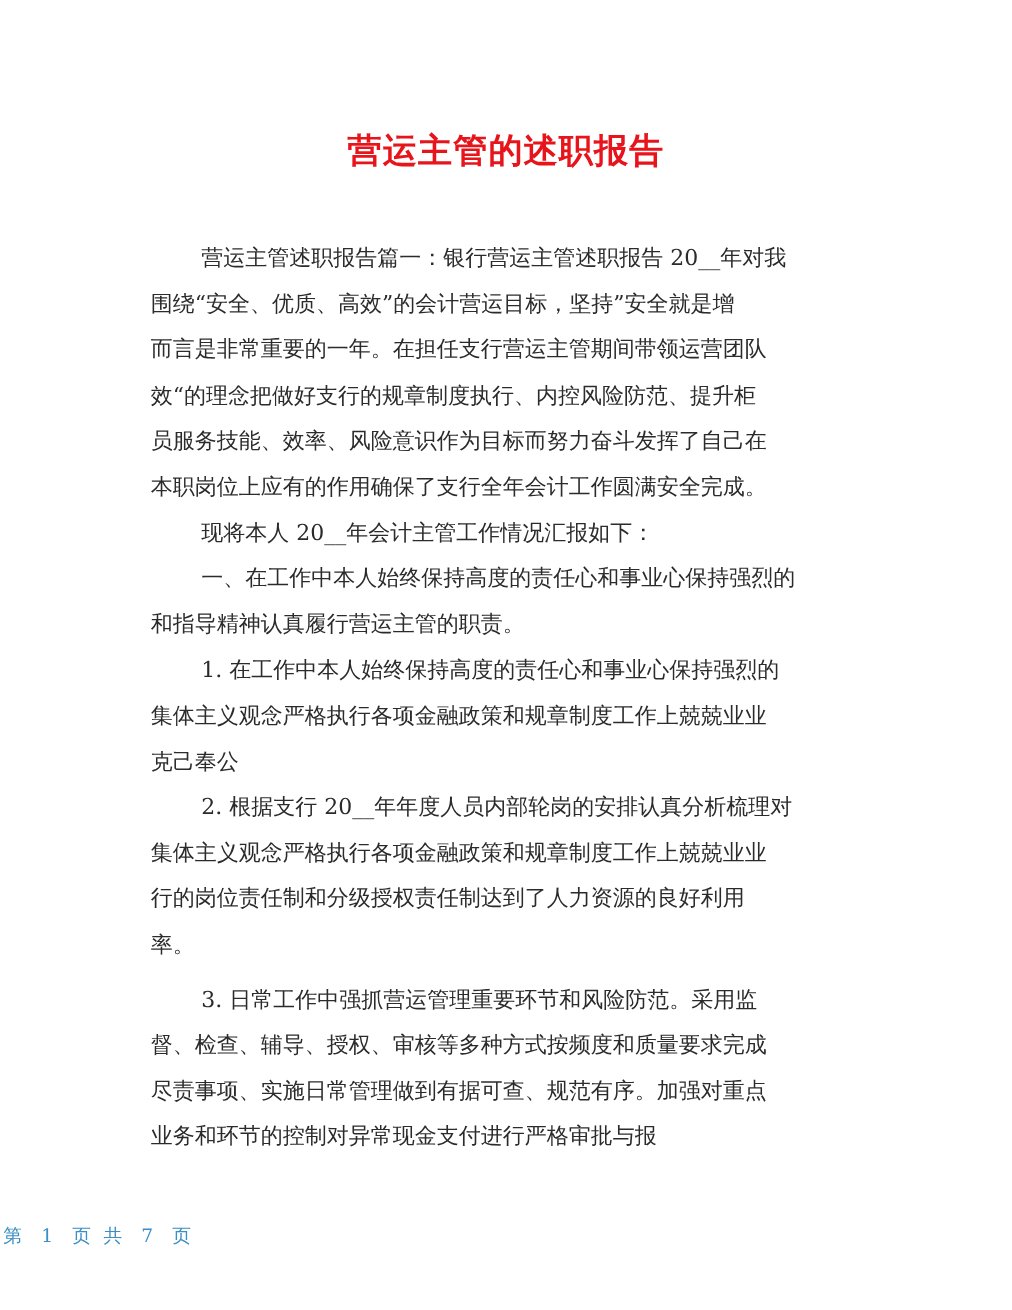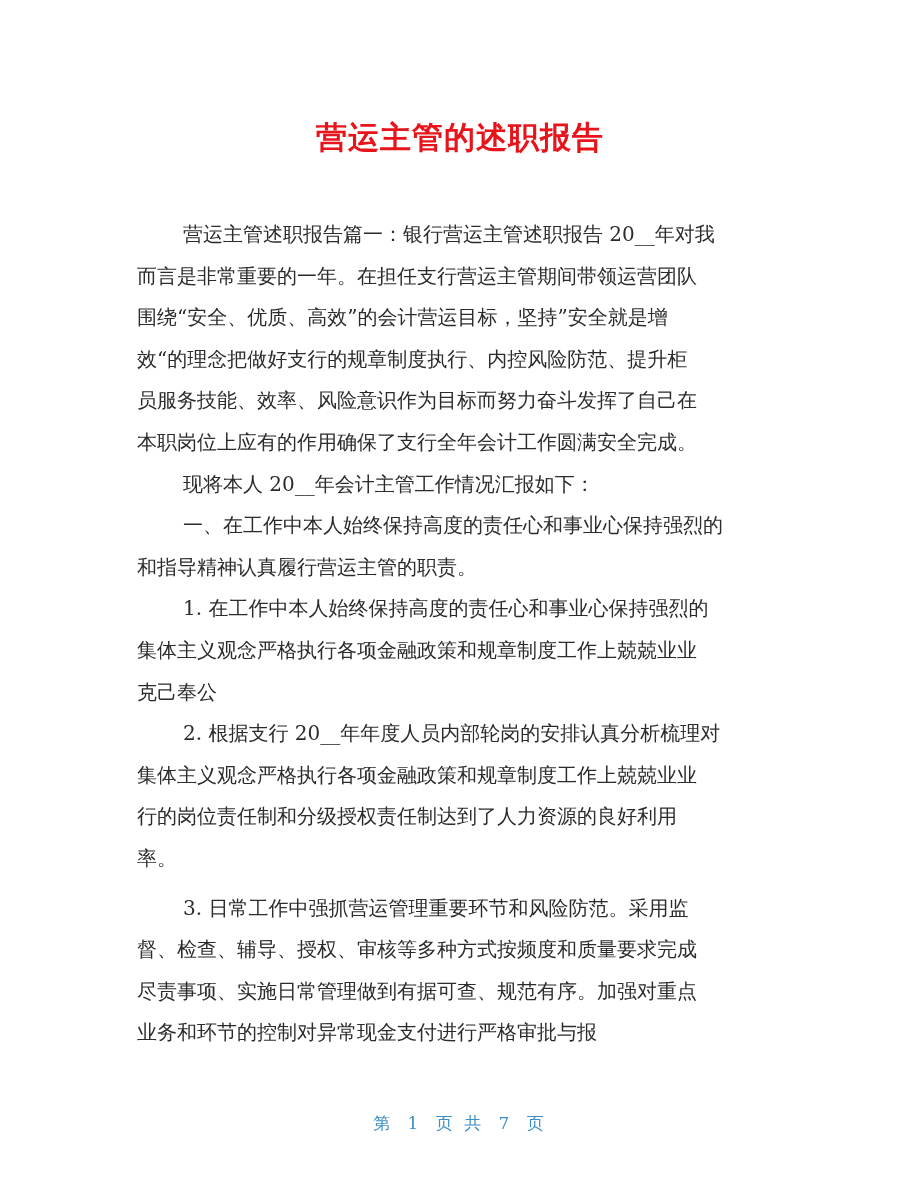--- a/index.html
+++ b/index.html
@@ -54,38 +54,37 @@
     }
     .gap {
       height: 8px;
       display: block;
     }
     .footer {
       position: absolute;
       left: 0;
       top: 1112px;
       width: 920px;
-      text-align: center;
       font-family: "DejaVu Serif", serif;
       font-size: 17px;
       color: #3b8fc6;
       letter-spacing: 3px;
     }
     .footer span { margin: 0 3px; }
   </style>
 </head>
 <body>
 
 <div class="page">
   <h1 class="title">营运主管的述职报告</h1>
 
   <div class="body-text" id="body-text">
     <span class="line indent">营运主管述职报告篇一：银行营运主管述职报告 20__年对我</span>
+    <span class="line">围绕“安全、优质、高效”的会计营运目标，坚持”安全就是增</span>
     <span class="line">而言是非常重要的一年。在担任支行营运主管期间带领运营团队</span>
-    <span class="line">围绕“安全、优质、高效”的会计营运目标，坚持”安全就是增</span>
     <span class="line">效“的理念把做好支行的规章制度执行、内控风险防范、提升柜</span>
     <span class="line">员服务技能、效率、风险意识作为目标而努力奋斗发挥了自己在</span>
     <span class="line">本职岗位上应有的作用确保了支行全年会计工作圆满安全完成。</span>
     <span class="line indent">现将本人 20__年会计主管工作情况汇报如下：</span>
     <span class="line indent">一、在工作中本人始终保持高度的责任心和事业心保持强烈的</span>
     <span class="line">和指导精神认真履行营运主管的职责。</span>
     <span class="line indent">1. 在工作中本人始终保持高度的责任心和事业心保持强烈的</span>
     <span class="line">集体主义观念严格执行各项金融政策和规章制度工作上兢兢业业</span>
     <span class="line">克己奉公</span>
     <span class="line indent">2.  根据支行 20__年年度人员内部轮岗的安排认真分析梳理对</span>

